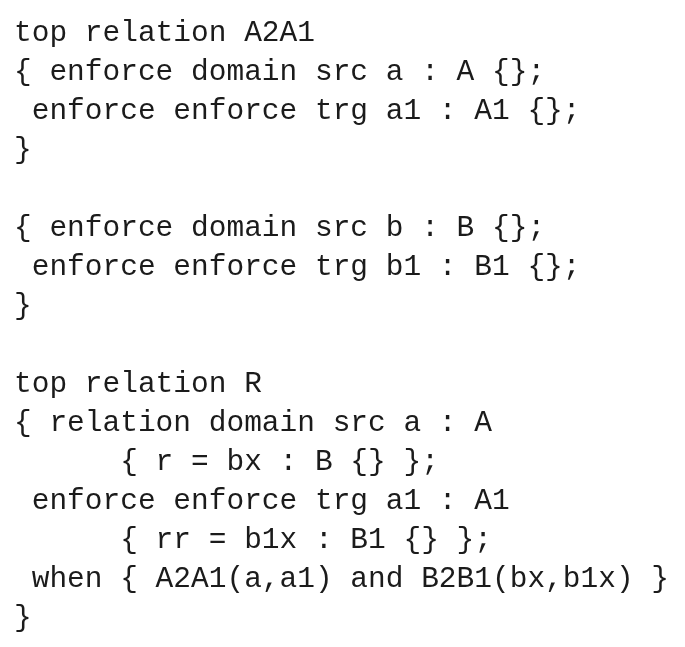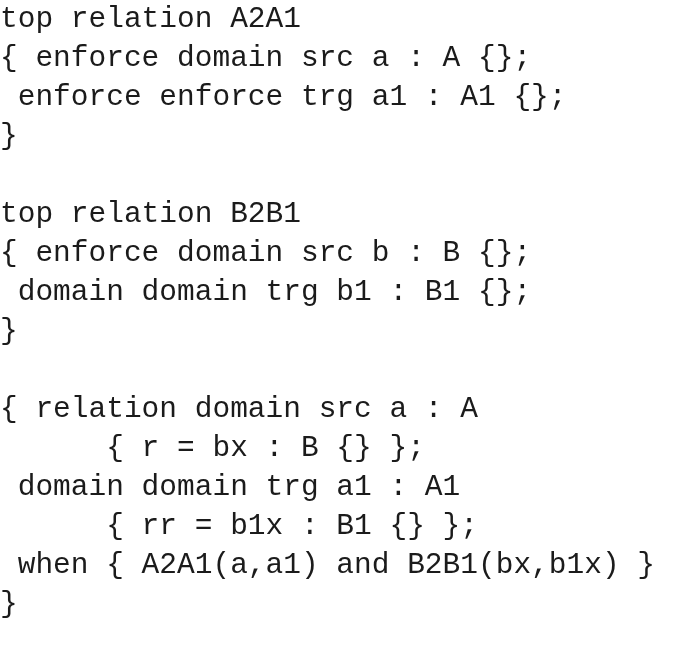--- a/index.html
+++ b/index.html
@@ -12,21 +12,21 @@
     width: 685px;
     height: 647px;
     overflow: hidden;
     font-family: "Liberation Mono", "DejaVu Sans Mono", monospace;
   }
   #code-listing {
     position: relative;
     width: 685px;
     height: 647px;
     background: #ffffff;
-    padding: 0;
+    padding: 14px;
     box-sizing: border-box;
   }
   .code-line {
     display: block;
     height: 39px;
     line-height: 39px;
     font-size: 29.5px;
     letter-spacing: 0px;
     color: #1b1b1b;
     white-space: pre;
@@ -39,24 +39,24 @@
 </style>
 </head>
 <body>
 
 <div id="code-listing" style="color: rgb(27, 27, 27); background: rgb(255, 255, 255);">
     <span class="code-line">top relation A2A1</span>
     <span class="code-line">{ enforce domain src a : A {};</span>
     <span class="code-line"> enforce enforce trg a1 : A1 {};</span>
     <span class="code-line">}</span>
     <span class="code-line blank"></span>
-    <span class="code-line">top relation B2B1</span>
     <span class="code-line">{ enforce domain src b : B {};</span>
-    <span class="code-line"> domain domain trg b1 : B1 {};</span>
+    <span class="code-line"> enforce enforce trg b1 : B1 {};</span>
     <span class="code-line">}</span>
     <span class="code-line blank"></span>
+    <span class="code-line">top relation R</span>
     <span class="code-line">{ relation domain src a : A</span>
     <span class="code-line">      { r = bx : B {} };</span>
-    <span class="code-line"> domain domain trg a1 : A1</span>
+    <span class="code-line"> enforce enforce trg a1 : A1</span>
     <span class="code-line">      { rr = b1x : B1 {} };</span>
     <span class="code-line"> when { A2A1(a,a1) and B2B1(bx,b1x) }</span>
     <span class="code-line">}</span>
   </div>
 
 </body></html>

